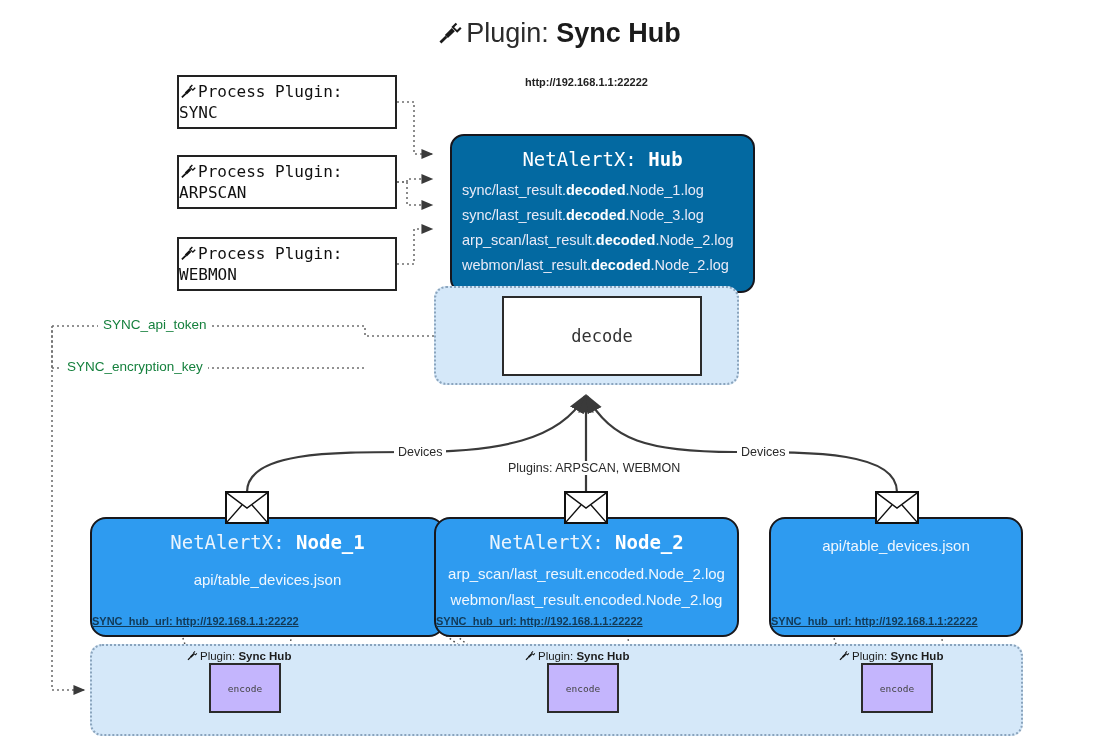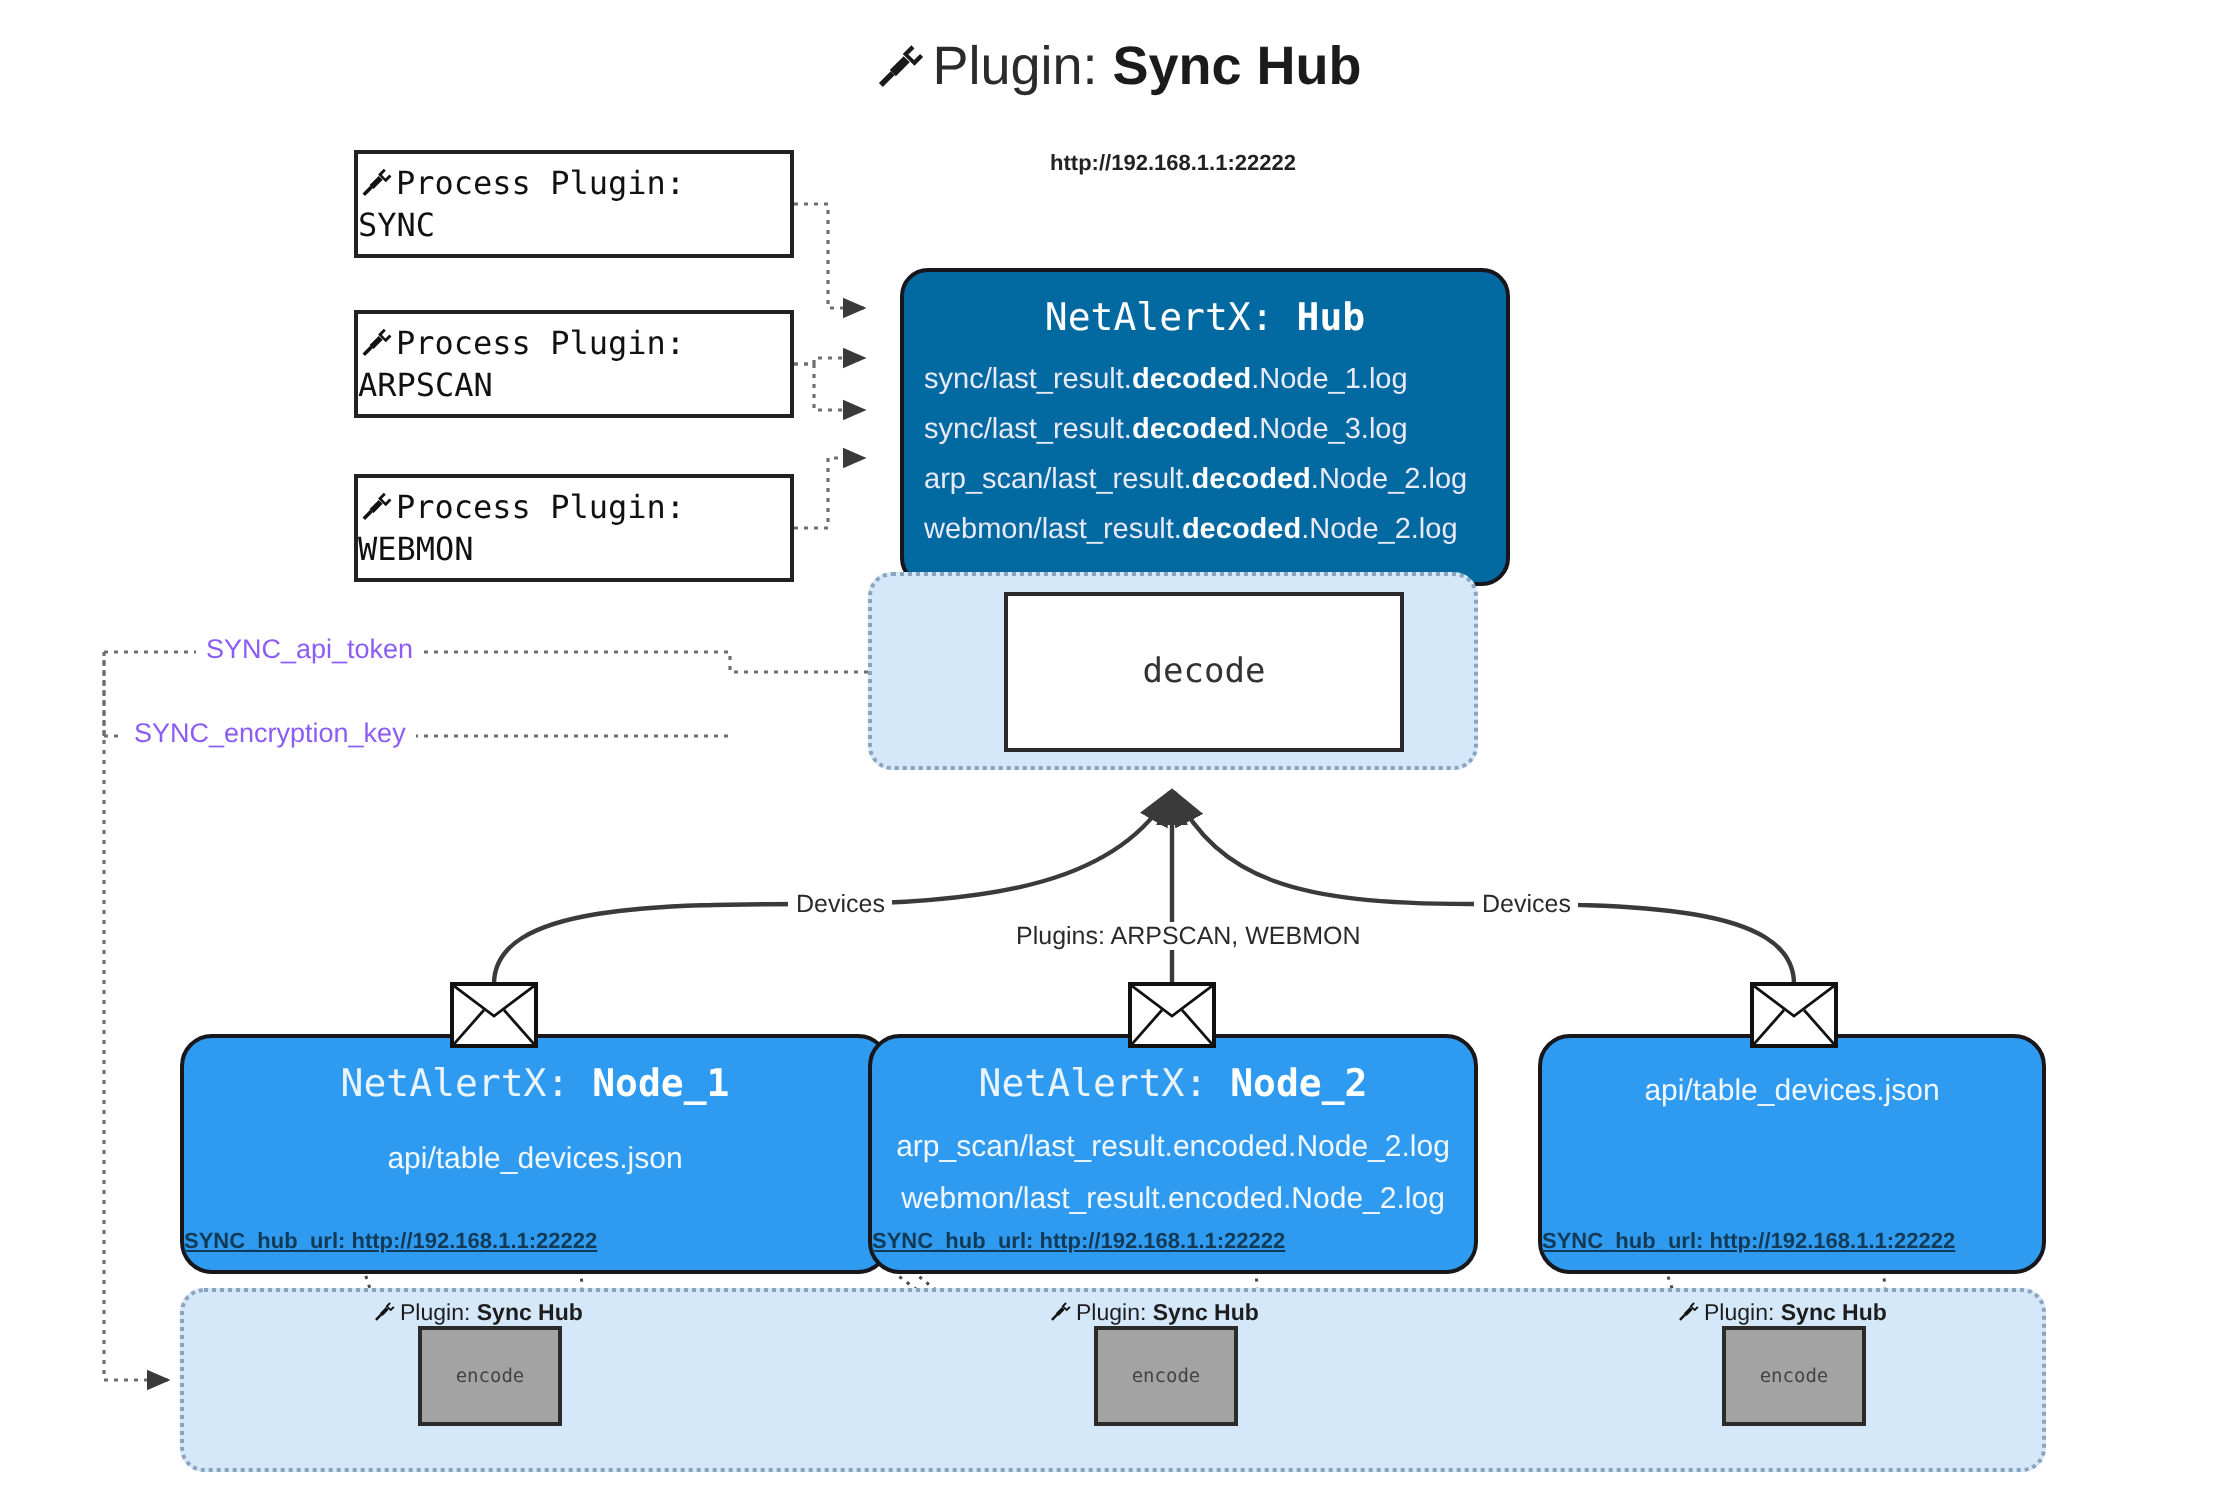--- a/index.html
+++ b/index.html
@@ -62,34 +62,34 @@
 
   
   .env{position:absolute;width:44px;height:33px;background:#fff;
        border:2px solid #111;box-sizing:border-box;}
   .env svg{position:absolute;left:0;top:0;}
 
   
   .bottomwrap{position:absolute;left:90px;top:644px;width:933px;height:92px;
        background:#d5e8f9;border:2px dotted #8aa4bd;border-radius:12px;
        box-sizing:border-box;}
-  .encbox{position:absolute;width:72px;height:50px;background:#a3a3a3;
+  .encbox{position:absolute;width:72px;height:50px;background:#c4b5fd;
        border:2px solid #2b2b2b;box-sizing:border-box;
        display:flex;align-items:center;justify-content:center;
        font-family:"DejaVu Sans Mono","Liberation Mono",monospace;
        font-size:9.5px;color:#444;}
   .enclabel{position:absolute;font-size:11.5px;color:#1d1d1d;white-space:nowrap;}
   .enclabel b{font-weight:700;}
   .enclabel .plug{display:inline-block;transform:translateY(2px) scale(.82);
        transform-origin:left center;}
 
   
   .elabel{position:absolute;font-size:12.5px;color:#2a2a2a;background:#fff;
        padding:0 4px;white-space:nowrap;}
-  .keylabel{position:absolute;font-size:13.5px;color:#8b5cf6;background:#fff;
+  .keylabel{position:absolute;font-size:13.5px;color:#15803d;background:#fff;
        padding:0 5px;white-space:nowrap;}
 </style>
 </head>
 <body>
 
 <div class="canvas">
 
   <svg class="edges" viewBox="0 0 1117 754">
     <defs>
       <marker id="ah" markerWidth="9" markerHeight="9" refX="7.5" refY="4" orient="auto">

